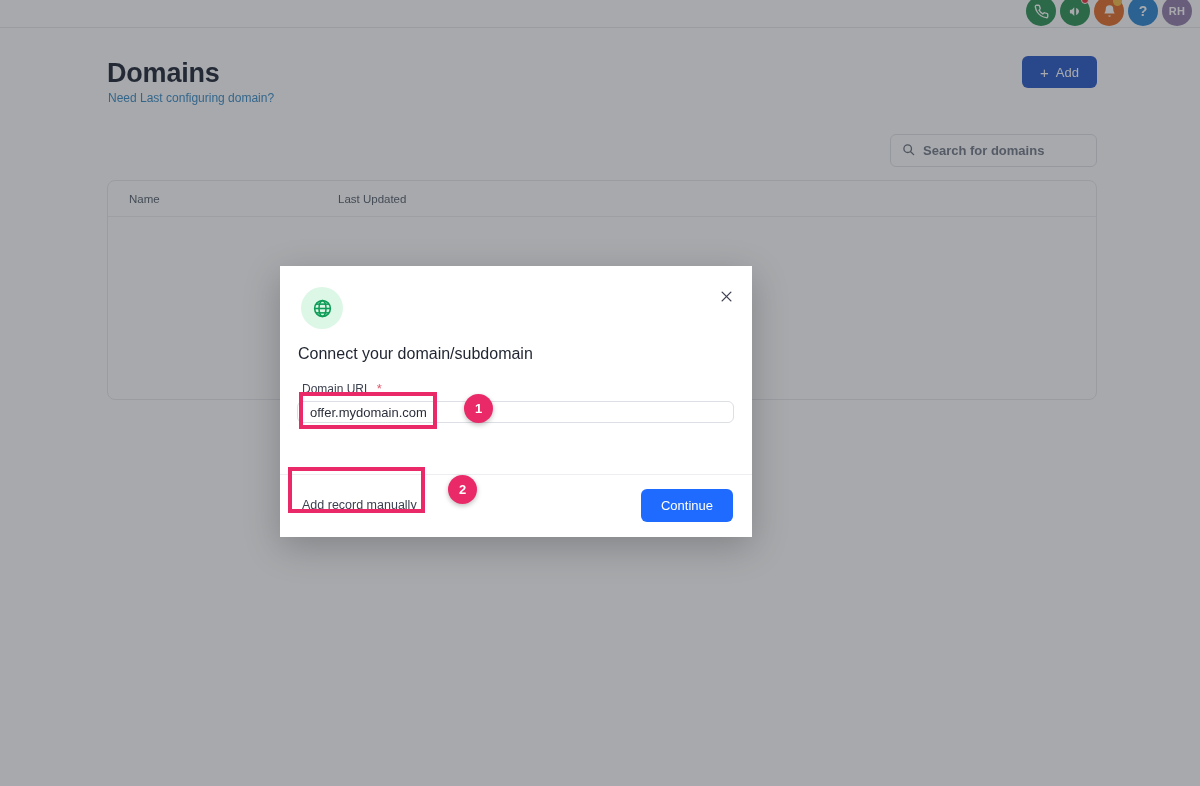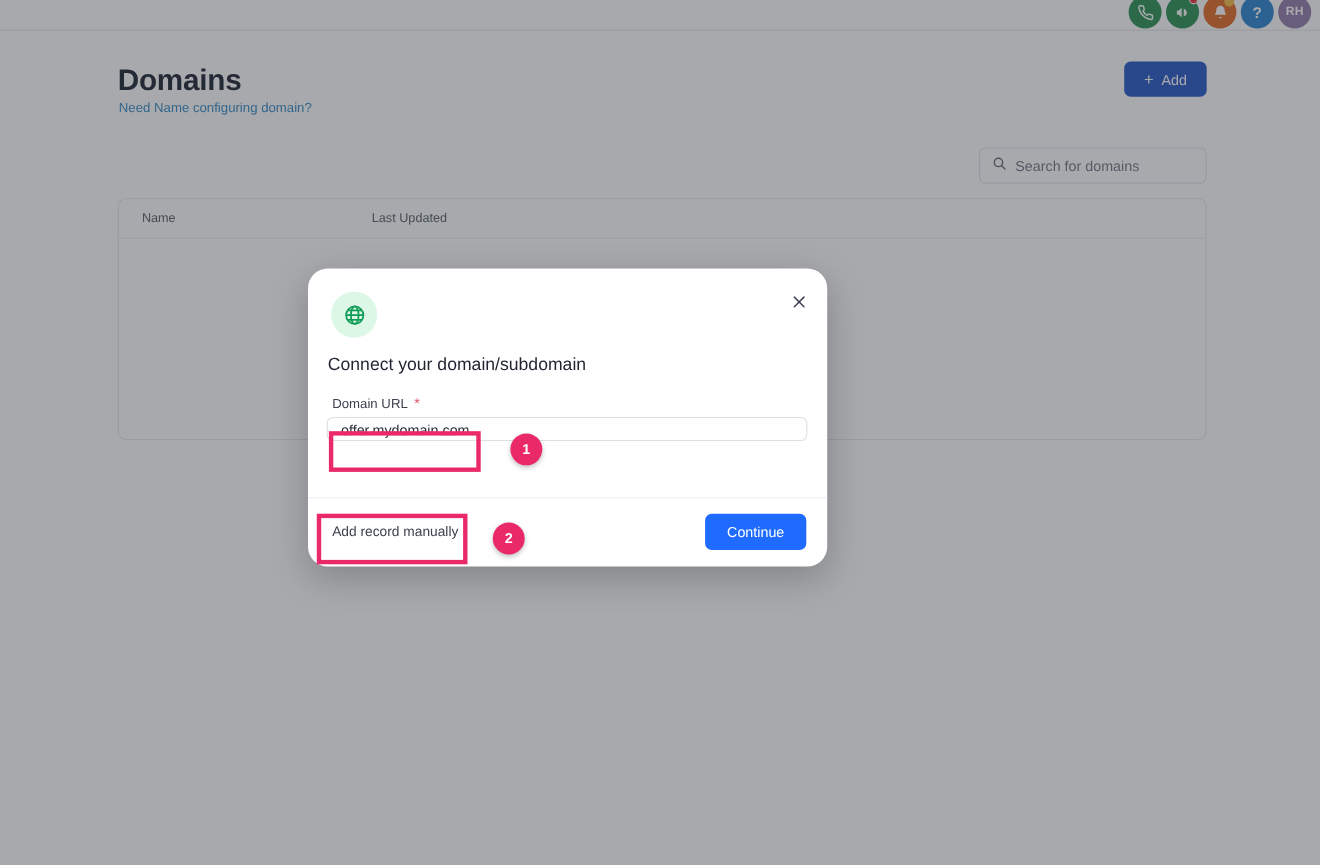--- a/index.html
+++ b/index.html
@@ -82,20 +82,21 @@
     border: 1px solid #dfe1e6; border-radius: 6px;
     background: #fff;
     display: flex; align-items: center; gap: 8px;
     padding: 0 11px;
   }
   #search-wrap svg { flex: none; }
   #search-input {
     border: none; outline: none; background: transparent;
     font-size: 13px; font-family: inherit; color: #333;
     width: 100%;
+    font-weight: bold;
   }
   #search-input::placeholder { color: #6b7280; }
 
   
   #table-card {
     position: absolute; left: 107px; right: 103px; top: 152px;
     height: 220px;
     background: #ffffff;
     border: 1px solid #e7e8ec;
     border-radius: 8px;
@@ -130,24 +131,24 @@
     background: #c8ccd4;
   }
   .empty-text { font-size: 12px; color: #8a8f98; }
 
   
   #overlay {
     position: absolute; inset: 0;
     background: rgba(60, 64, 70, 0.45);
   }
   #modal {
-    position: absolute; left: 280px; top: 244px;
+    position: absolute; left: 280px; top: 266px;
     width: 472px; height: 271px;
     background: #ffffff;
-    border-radius: 18px;
+    border-radius: 0;
     box-shadow: 0 10px 34px rgba(0,0,0,.22);
   }
   #modal-close {
     position: absolute; right: 14px; top: 18px;
     width: 24px; height: 24px;
     display: flex; align-items: center; justify-content: center;
     cursor: pointer; color: #3f4354;
     background: none; border: none; padding: 0;
   }
   #modal-icon {
@@ -245,21 +246,21 @@
 
       <div class="tb-icon" style="background:#1f7ed0;font-weight:700;font-size:14px">?</div>
 
       <div class="tb-avatar">RH</div>
     </div>
   </div>
 
   <div id="content">
 
     <div id="page-title">Domains</div>
-    <div id="help-link">Need Name configuring domain?</div>
+    <div id="help-link">Need Last configuring domain?</div>
 
     <button id="add-button">
       <span class="plus">+</span>
       <span>Add</span>
     </button>
 
     <div id="search-wrap">
       <span>
         <svg width="13" height="13" viewBox="0 0 24 24" fill="none" stroke="#5f6572" stroke-width="2.4" stroke-linecap="round">
           <circle cx="10.5" cy="10.5" r="7"></circle>

